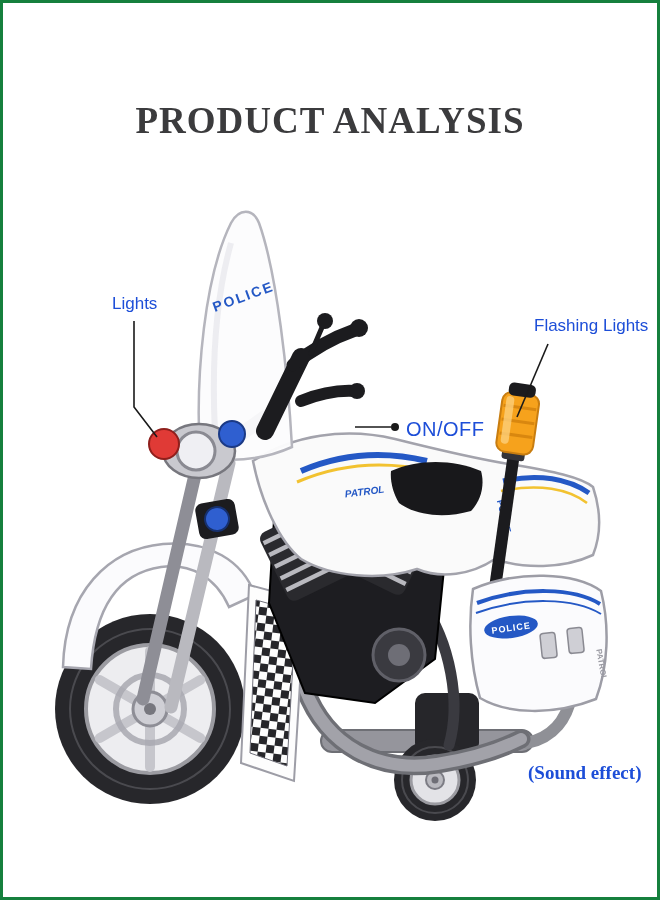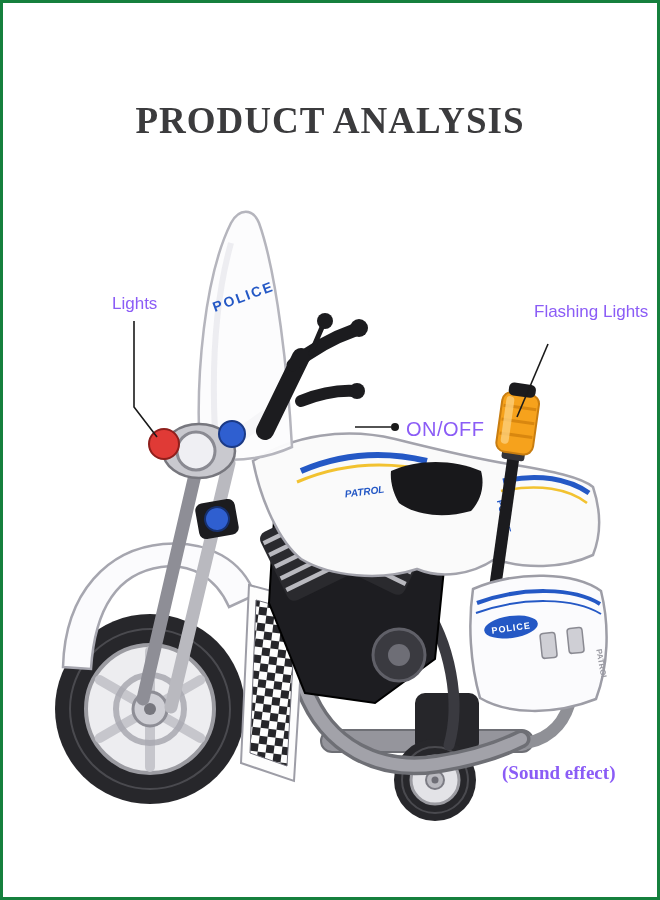--- a/index.html
+++ b/index.html
@@ -25,28 +25,28 @@
     margin: 0;
     text-align: center;
     font-family: "Liberation Serif", serif;
     font-weight: bold;
     font-size: 37px;
     letter-spacing: 1px;
     color: #3b3b3d;
   }
   .ann {
     position: absolute;
-    color: #8b5cf6;
+    color: #1d4ed8;
     white-space: nowrap;
   }
   .ann-lights   { left: 109px; top: 291px; font-size: 17px; }
-  .ann-flashing { left: 531px; top: 299px; font-size: 17px; }
+  .ann-flashing { left: 531px; top: 313px; font-size: 17px; }
   .ann-onoff    { left: 403px; top: 415px; font-size: 20px; letter-spacing: .5px; }
   .ann-sound    {
-    left: 499px; top: 759px; font-size: 19px;
+    left: 525px; top: 759px; font-size: 19px;
     font-family: "Liberation Serif", serif; font-weight: bold;
   }
   .art {
     position: absolute;
     inset: 0;
   }
   svg text {
     font-family: "Liberation Sans", sans-serif;
     font-weight: bold;
   }

